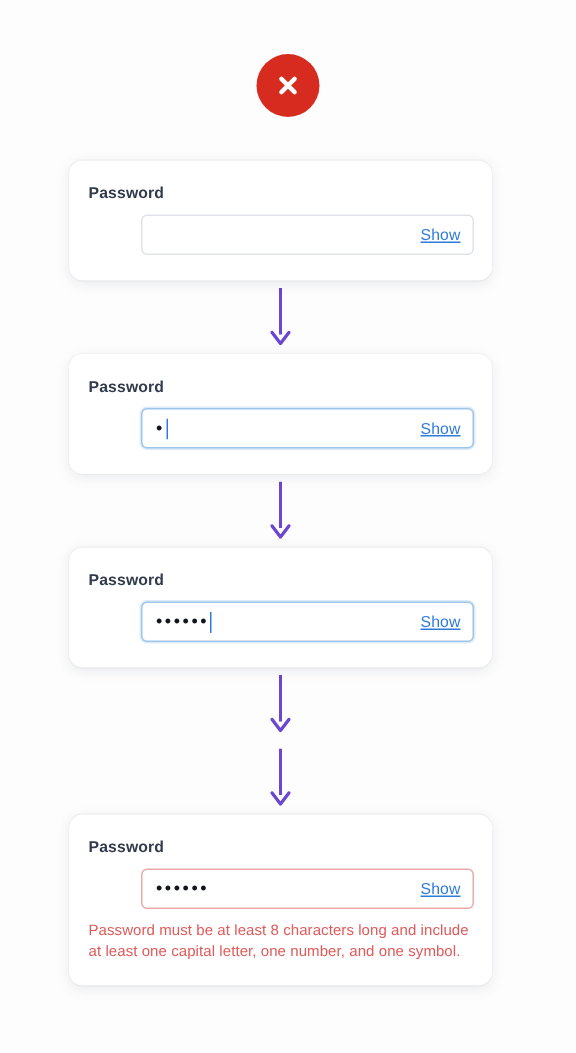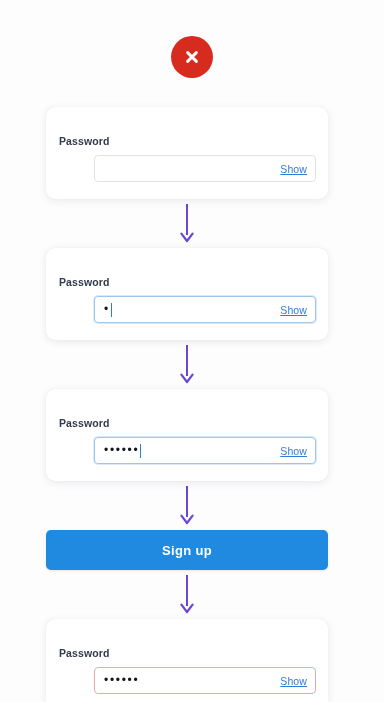--- a/index.html
+++ b/index.html
@@ -61,21 +61,21 @@
   }
   .card.card-error {
     padding-bottom: 15px;
   }
 
   .field-label {
     font-size: 10.5px;
     font-weight: bold;
     color: #313b4b;
     letter-spacing: 0.1px;
-    margin: 12px 0 7px 1px;
+    margin: 0 0 7px 1px;
     line-height: 13px;
   }
 
   .input-box {
     position: relative;
     height: 27px;
     border: 1px solid #dfe3e8;
     border-radius: 4px;
     background: #ffffff;
     box-sizing: border-box;
@@ -228,34 +228,34 @@
       </div>
     </div>
 
     <div class="arrow">
       <svg width="16" height="40" viewBox="0 0 16 40" aria-hidden="true">
         <path d="M8 0 L8 31" stroke="#6b46d0" stroke-width="2"></path>
         <path d="M2.4 29.6 L8 37 L13.6 29.6" fill="none" stroke="#6b46d0" stroke-width="2.2" stroke-linecap="round" stroke-linejoin="round"></path>
       </svg>
     </div>
 
-    <button class="signup-button">Sign up</button>
 
     <div class="arrow">
       <svg width="16" height="40" viewBox="0 0 16 40" aria-hidden="true">
         <path d="M8 0 L8 31" stroke="#6b46d0" stroke-width="2"></path>
         <path d="M2.4 29.6 L8 37 L13.6 29.6" fill="none" stroke="#6b46d0" stroke-width="2.2" stroke-linecap="round" stroke-linejoin="round"></path>
       </svg>
     </div>
 
     <div class="card card-error">
       <div class="field-label">Password</div>
       <div class="input-box invalid">
         <span class="input-value">
           <span class="dots">••••••</span>
 
         </span>
         <span class="show-link">Show</span>
       </div>
+      <div class="error-text">Password must be at least 8 characters long and include at least one capital letter, one number, and one symbol.</div>
     </div>
 
   </div>
 </div>
 
 </body></html>

